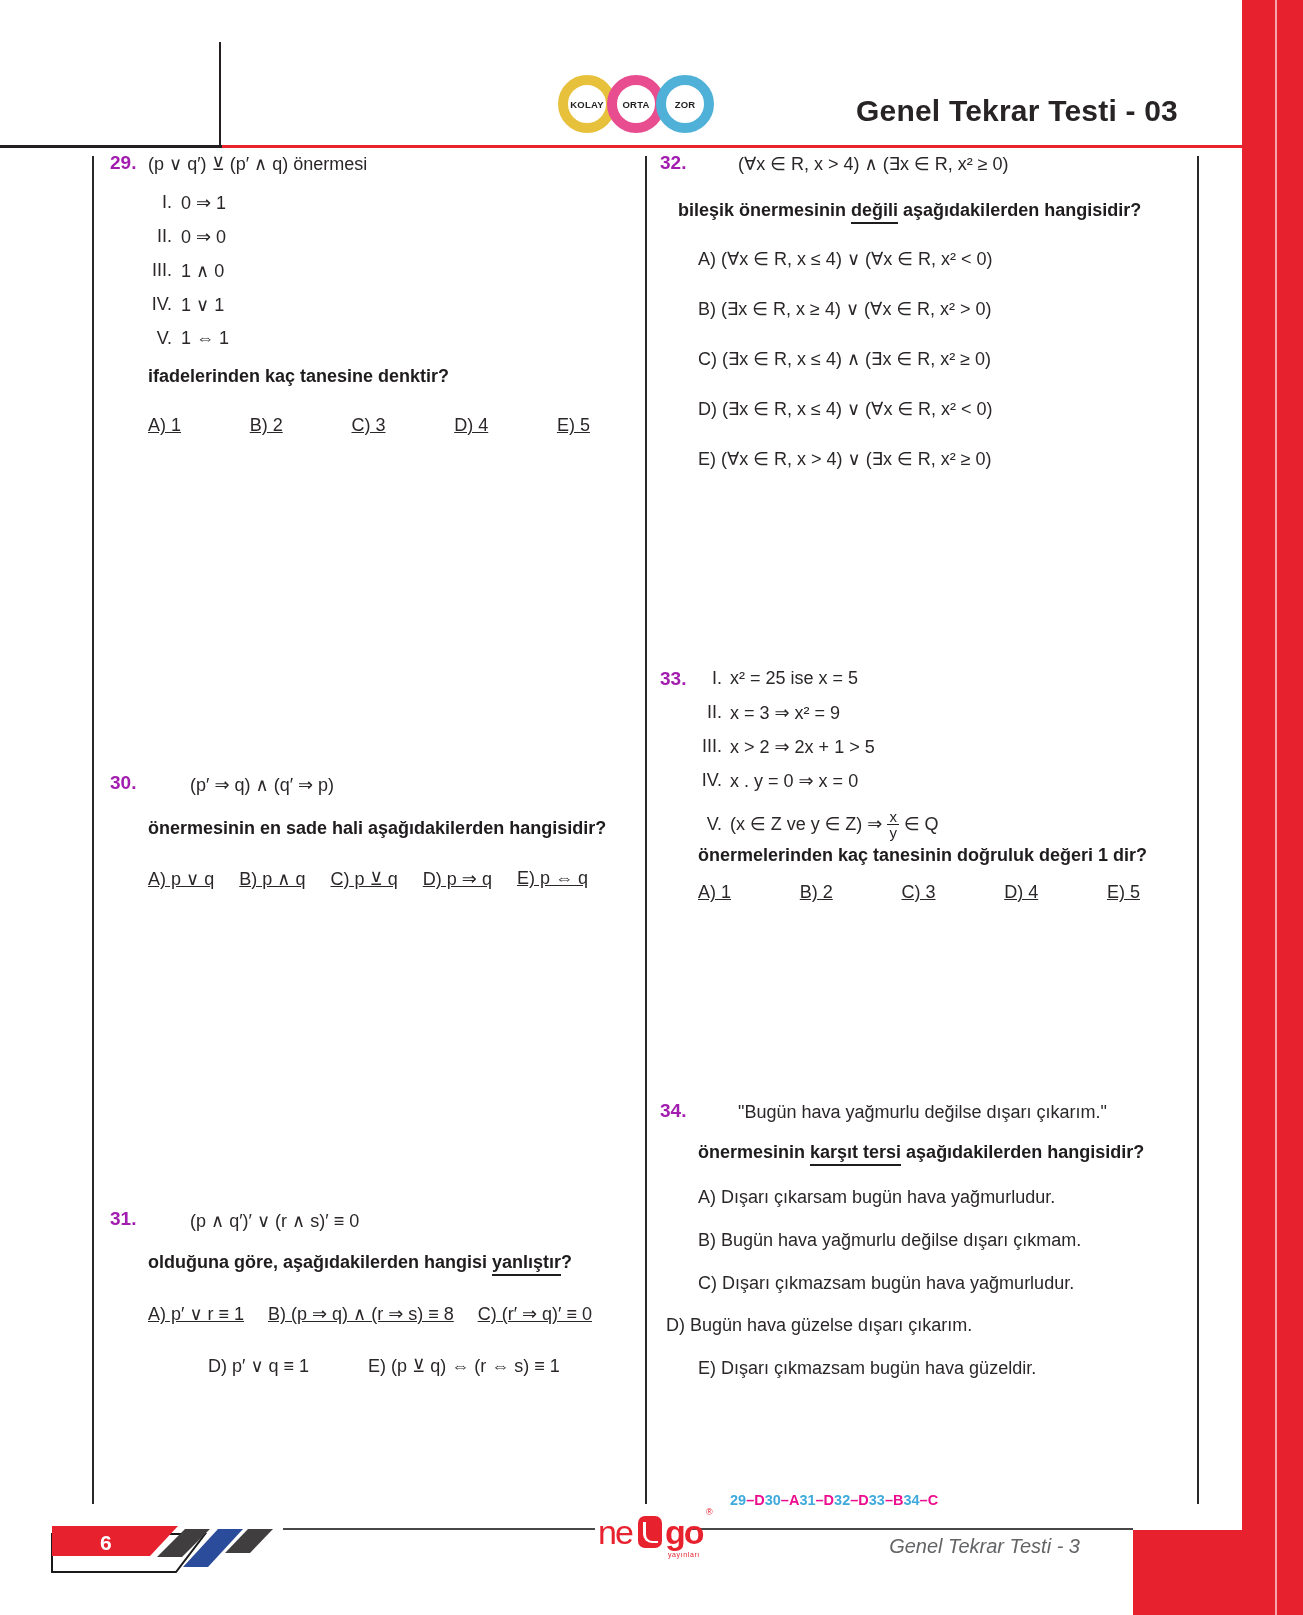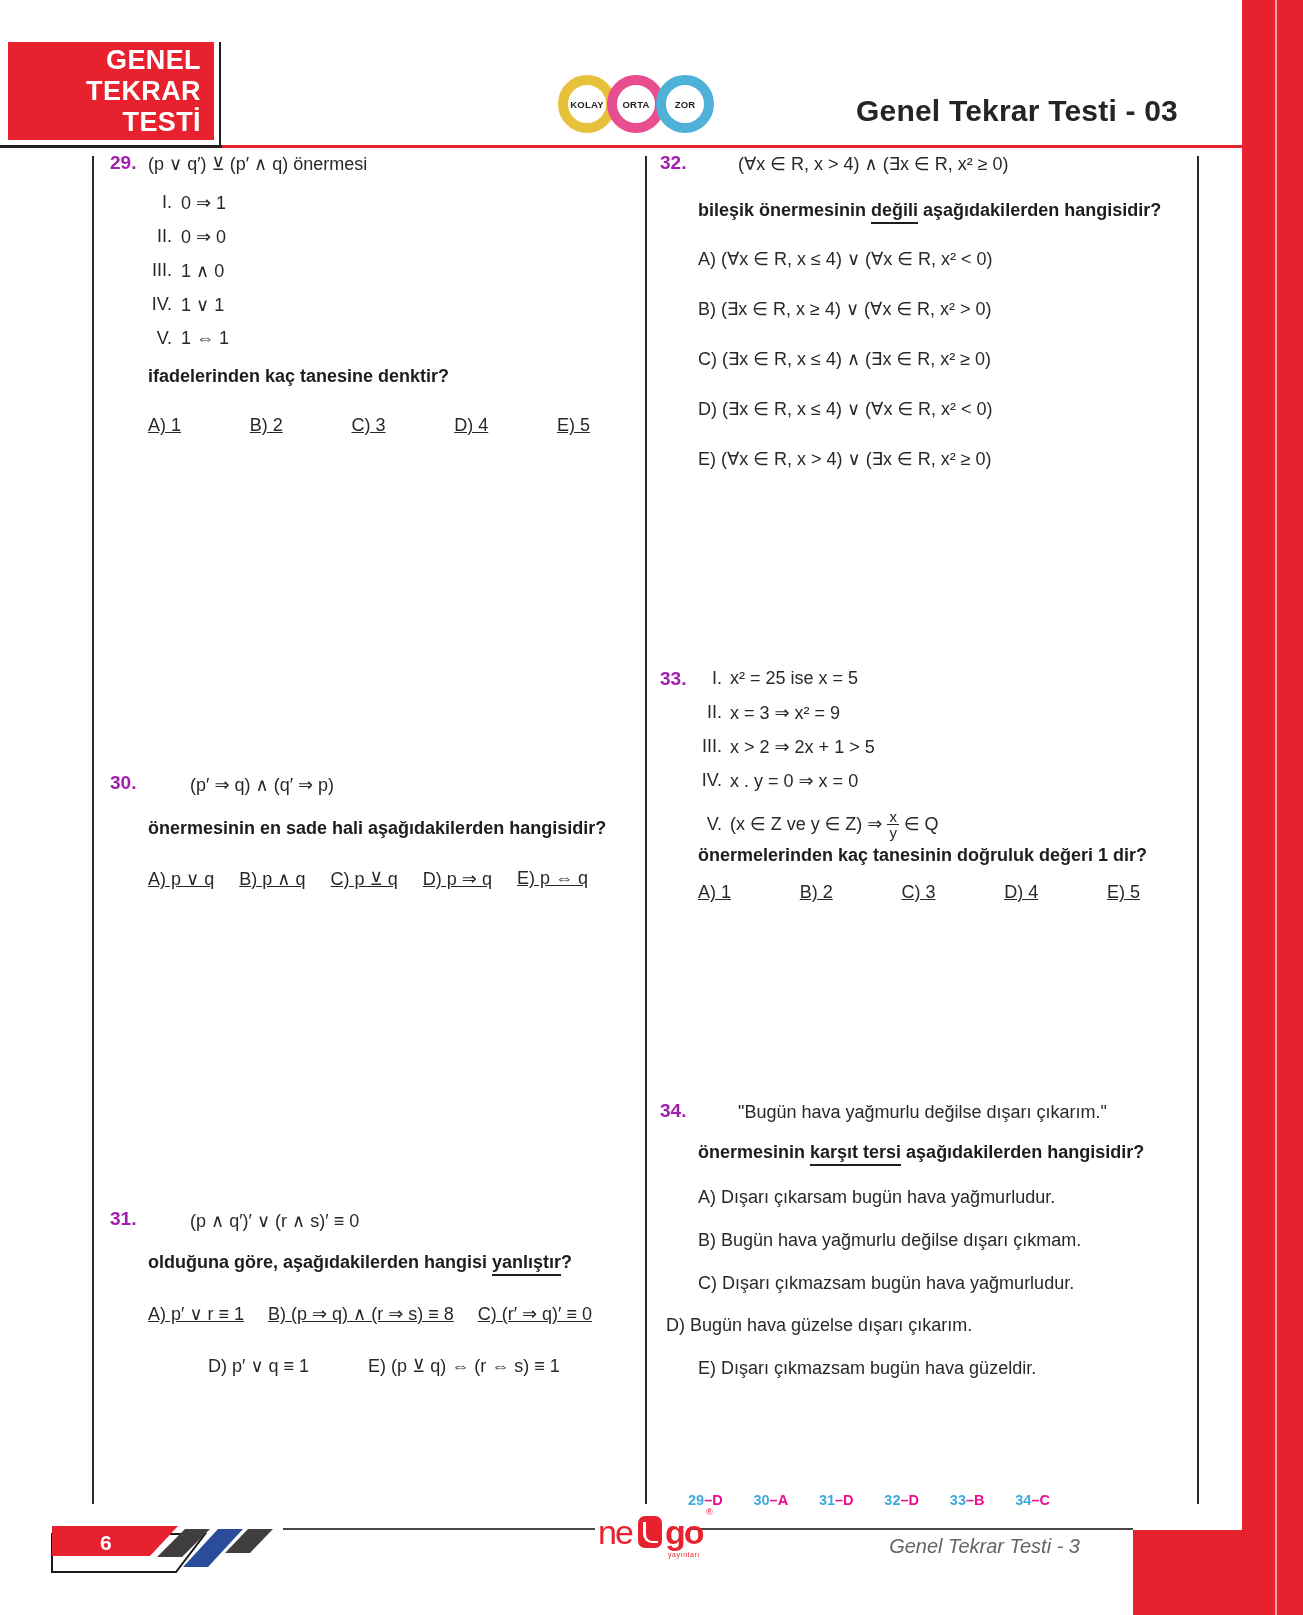--- a/index.html
+++ b/index.html
@@ -39,22 +39,22 @@
   .opt-line{position:absolute;font-size:18px;white-space:nowrap;}
   .items{position:absolute;}
   .item{display:flex;height:34px;font-size:18px;}
   .item .rn{width:44px;text-align:right;margin-right:9px;flex:none;}
   .items-q33 .rn{width:60px;margin-right:8px;}
   .item5{display:flex;align-items:center;height:40px;font-size:18px;}
   .item5 .rn{width:60px;text-align:right;margin-right:8px;flex:none;}
   .frac{display:inline-flex;flex-direction:column;align-items:center;font-size:15px;line-height:15px;margin:0 5px;}
   .frac .fden{border-top:1.5px solid #231f20;padding:0 2px;}
   
-  .answer-key{position:absolute;left:688px;top:1492px;width:362px;display:flex;
-    justify-content:space-between;font-size:14.5px;font-weight:700;}
+  .answer-key{position:absolute;left:730px;top:1492px;width:362px;display:flex;
+    justify-content:flex-start;font-size:14.5px;font-weight:700;}
   .answer-key .kn{color:#3fa9dc;}
   .answer-key .ka{color:#ec0e8f;}
   
   .foot-line{position:absolute;top:1528px;height:2px;background:#4a4747;}
   .foot-deco{position:absolute;left:48px;top:1516px;}
   .foot-right{position:absolute;left:780px;top:1535px;width:300px;text-align:right;
     font-style:italic;font-size:20px;color:#636466;}
   .brand{position:absolute;left:598px;top:1505px;width:110px;height:62px;}
   .brand-ne{position:absolute;left:0;top:8px;font-size:34px;font-weight:400;color:#e8212e;letter-spacing:-2px;}
   .brand-book{position:absolute;left:40px;top:11px;width:24px;height:32px;background:#e8212e;border-radius:7px;}
@@ -66,25 +66,20 @@
 </style>
 </head>
 <body>
 
 <div class="page">
 
   <div class="red-band"></div>
   <div class="red-band-line"></div>
   <div class="corner-block"></div>
 
-  <div class="title-box">
-    <div>GENEL</div>
-    <div>TEKRAR</div>
-    <div>TESTİ</div>
-  </div>
   <div class="box-vline"></div>
   <div class="hline-black"></div>
   <div class="hline-red"></div>
 
   <div class="ring ring-kolay">
     <span>KOLAY</span>
   </div>
   <div class="ring ring-orta">
     <span>ORTA</span>
   </div>
@@ -150,21 +145,21 @@
   <div class="opts-row" style="left:148px;top:1303px;width:444px">
     <span>A) p′ ∨ r ≡ 1</span>
     <span>B) (p ⇒ q) ∧ (r ⇒ s) ≡ 8</span>
     <span>C) (r′ ⇒ q)′ ≡ 0</span>
   </div>
   <div class="opt-line" style="left:208px;top:1355px">D) p′ ∨ q ≡ 1</div>
   <div class="opt-line" style="left:368px;top:1355px">E) (p ⊻ q) ⇔ (r ⇔ s) ≡ 1</div>
 
   <div class="qnum" style="left:660px;top:152px">32.</div>
   <div class="stem" style="left:738px;top:153px">(∀x ∈ R, x &gt; 4) ∧ (∃x ∈ R, x² ≥ 0)</div>
-  <div class="prompt" style="left:698px;top:200px">
+  <div class="prompt" style="left:678px;top:200px">
     <span>bileşik önermesinin </span><span class="u">değili</span><span> aşağıdakilerden hangisidir?</span>
   </div>
   <div class="opt-line" style="left:698px;top:248px">A)  (∀x ∈ R, x ≤ 4) ∨ (∀x ∈ R, x² &lt; 0)</div>
   <div class="opt-line" style="left:698px;top:298px">B)  (∃x ∈ R, x ≥ 4) ∨ (∀x ∈ R, x² &gt; 0)</div>
   <div class="opt-line" style="left:698px;top:348px">C)  (∃x ∈ R, x ≤ 4) ∧ (∃x ∈ R, x² ≥ 0)</div>
   <div class="opt-line" style="left:698px;top:398px">D)  (∃x ∈ R, x ≤ 4) ∨ (∀x ∈ R, x² &lt; 0)</div>
   <div class="opt-line" style="left:698px;top:448px">E)  (∀x ∈ R, x &gt; 4) ∨ (∃x ∈ R, x² ≥ 0)</div>
 
   <div class="qnum" style="left:660px;top:668px">33.</div>
   <div class="items items-q33" style="left:662px;top:668px">

